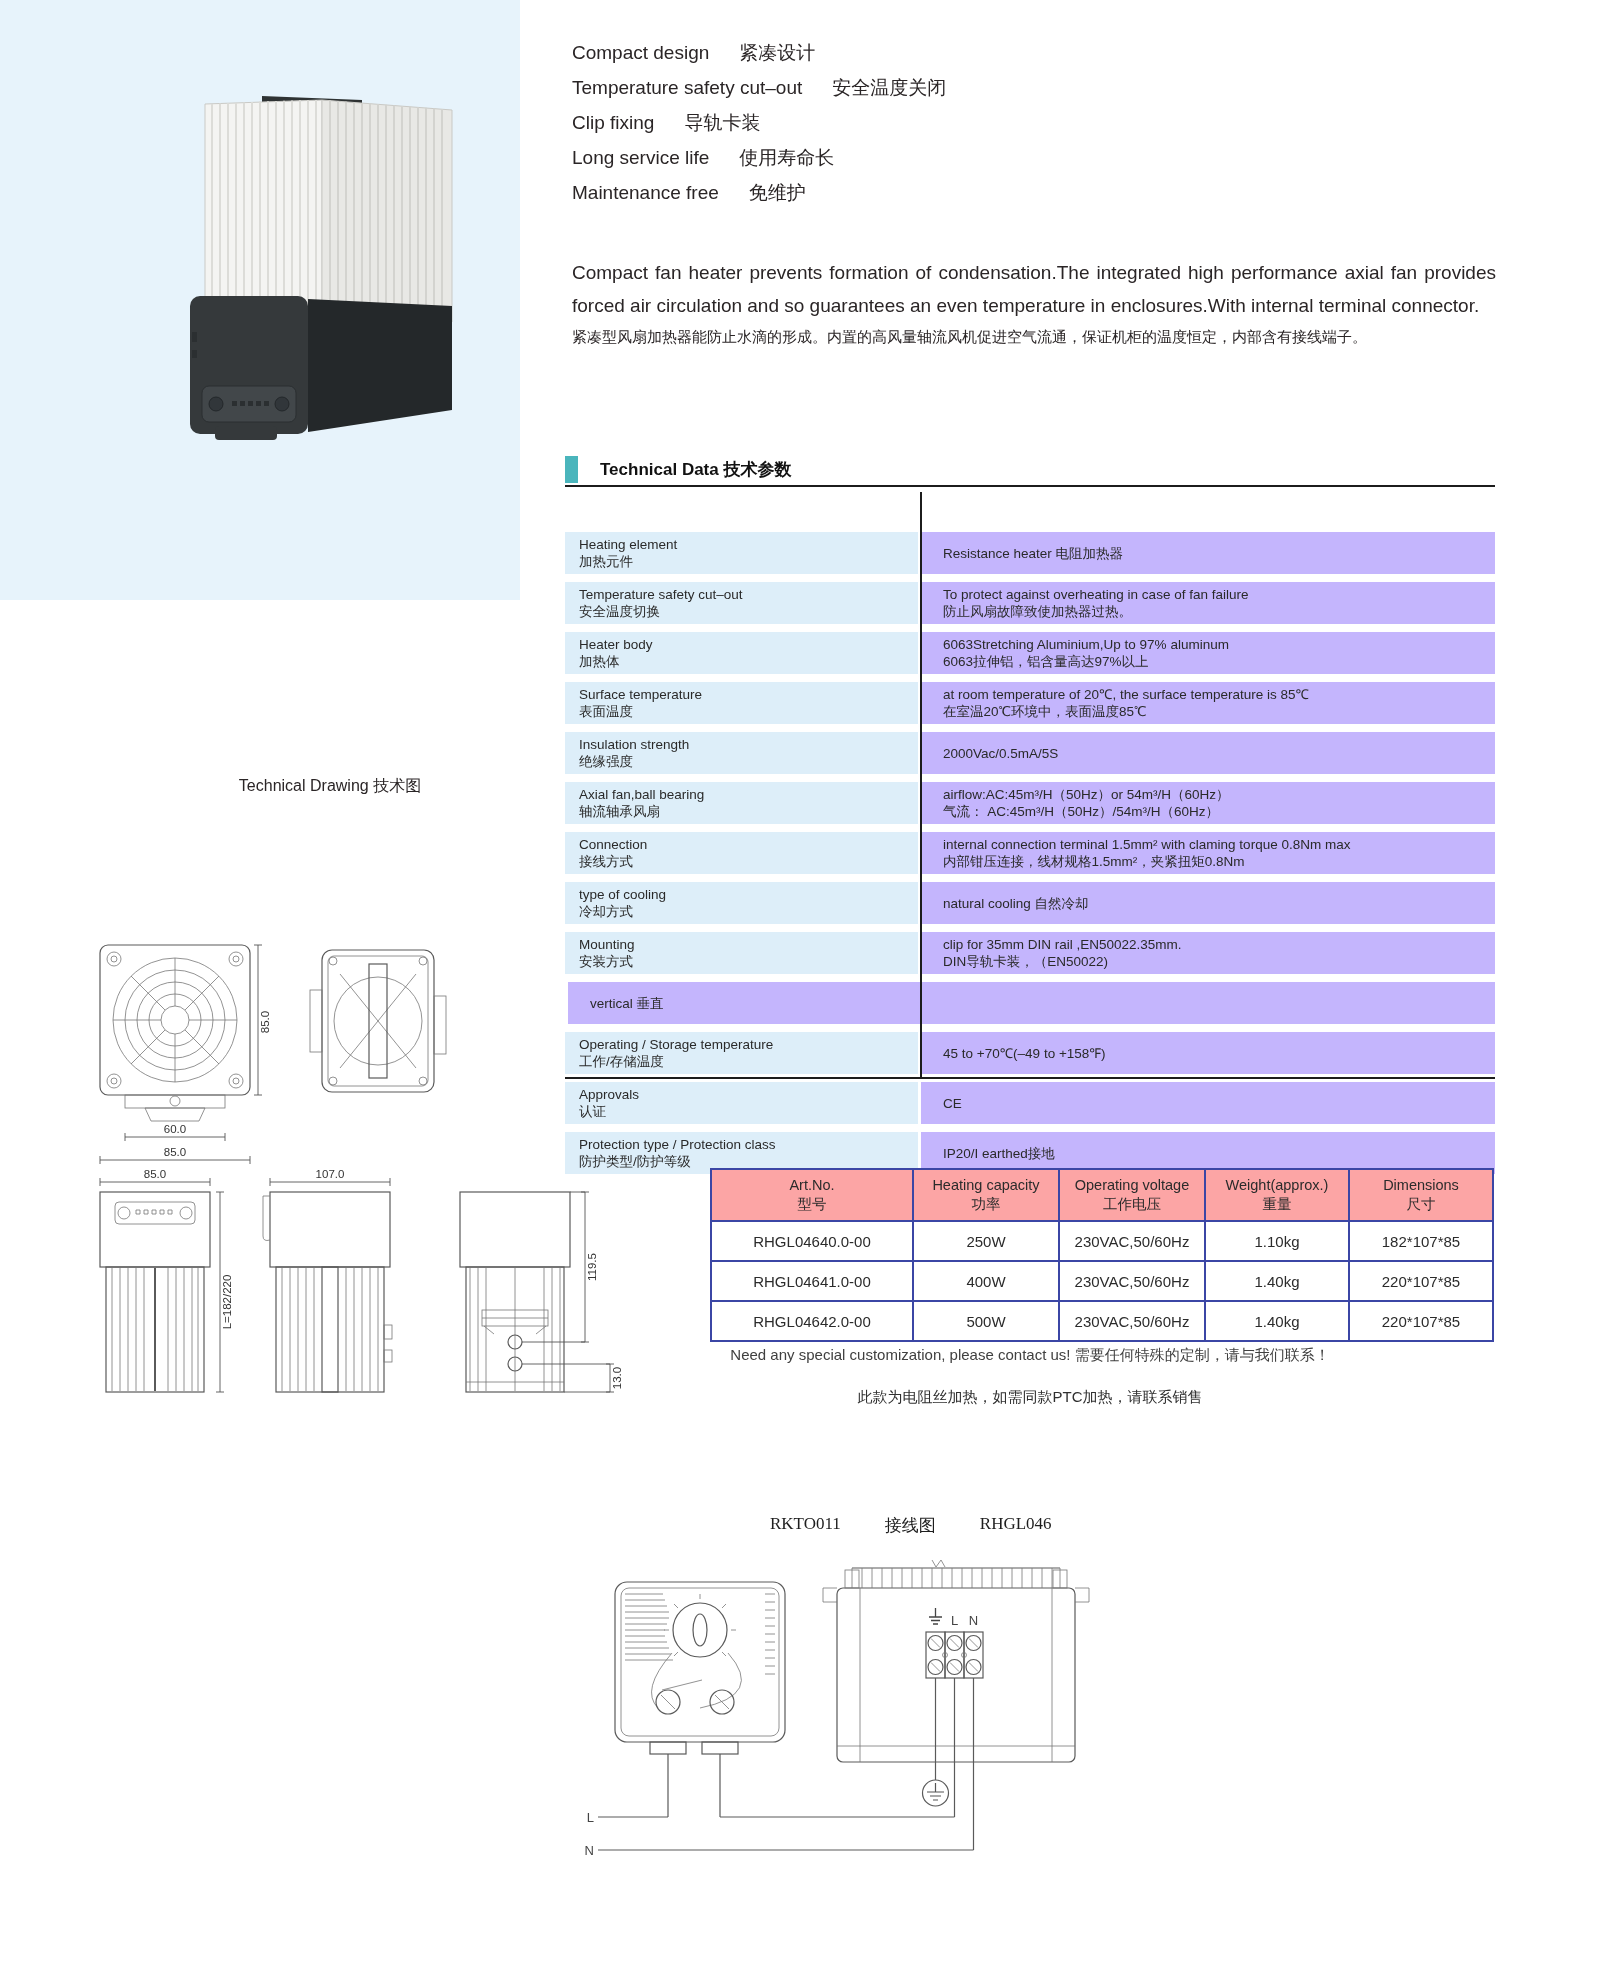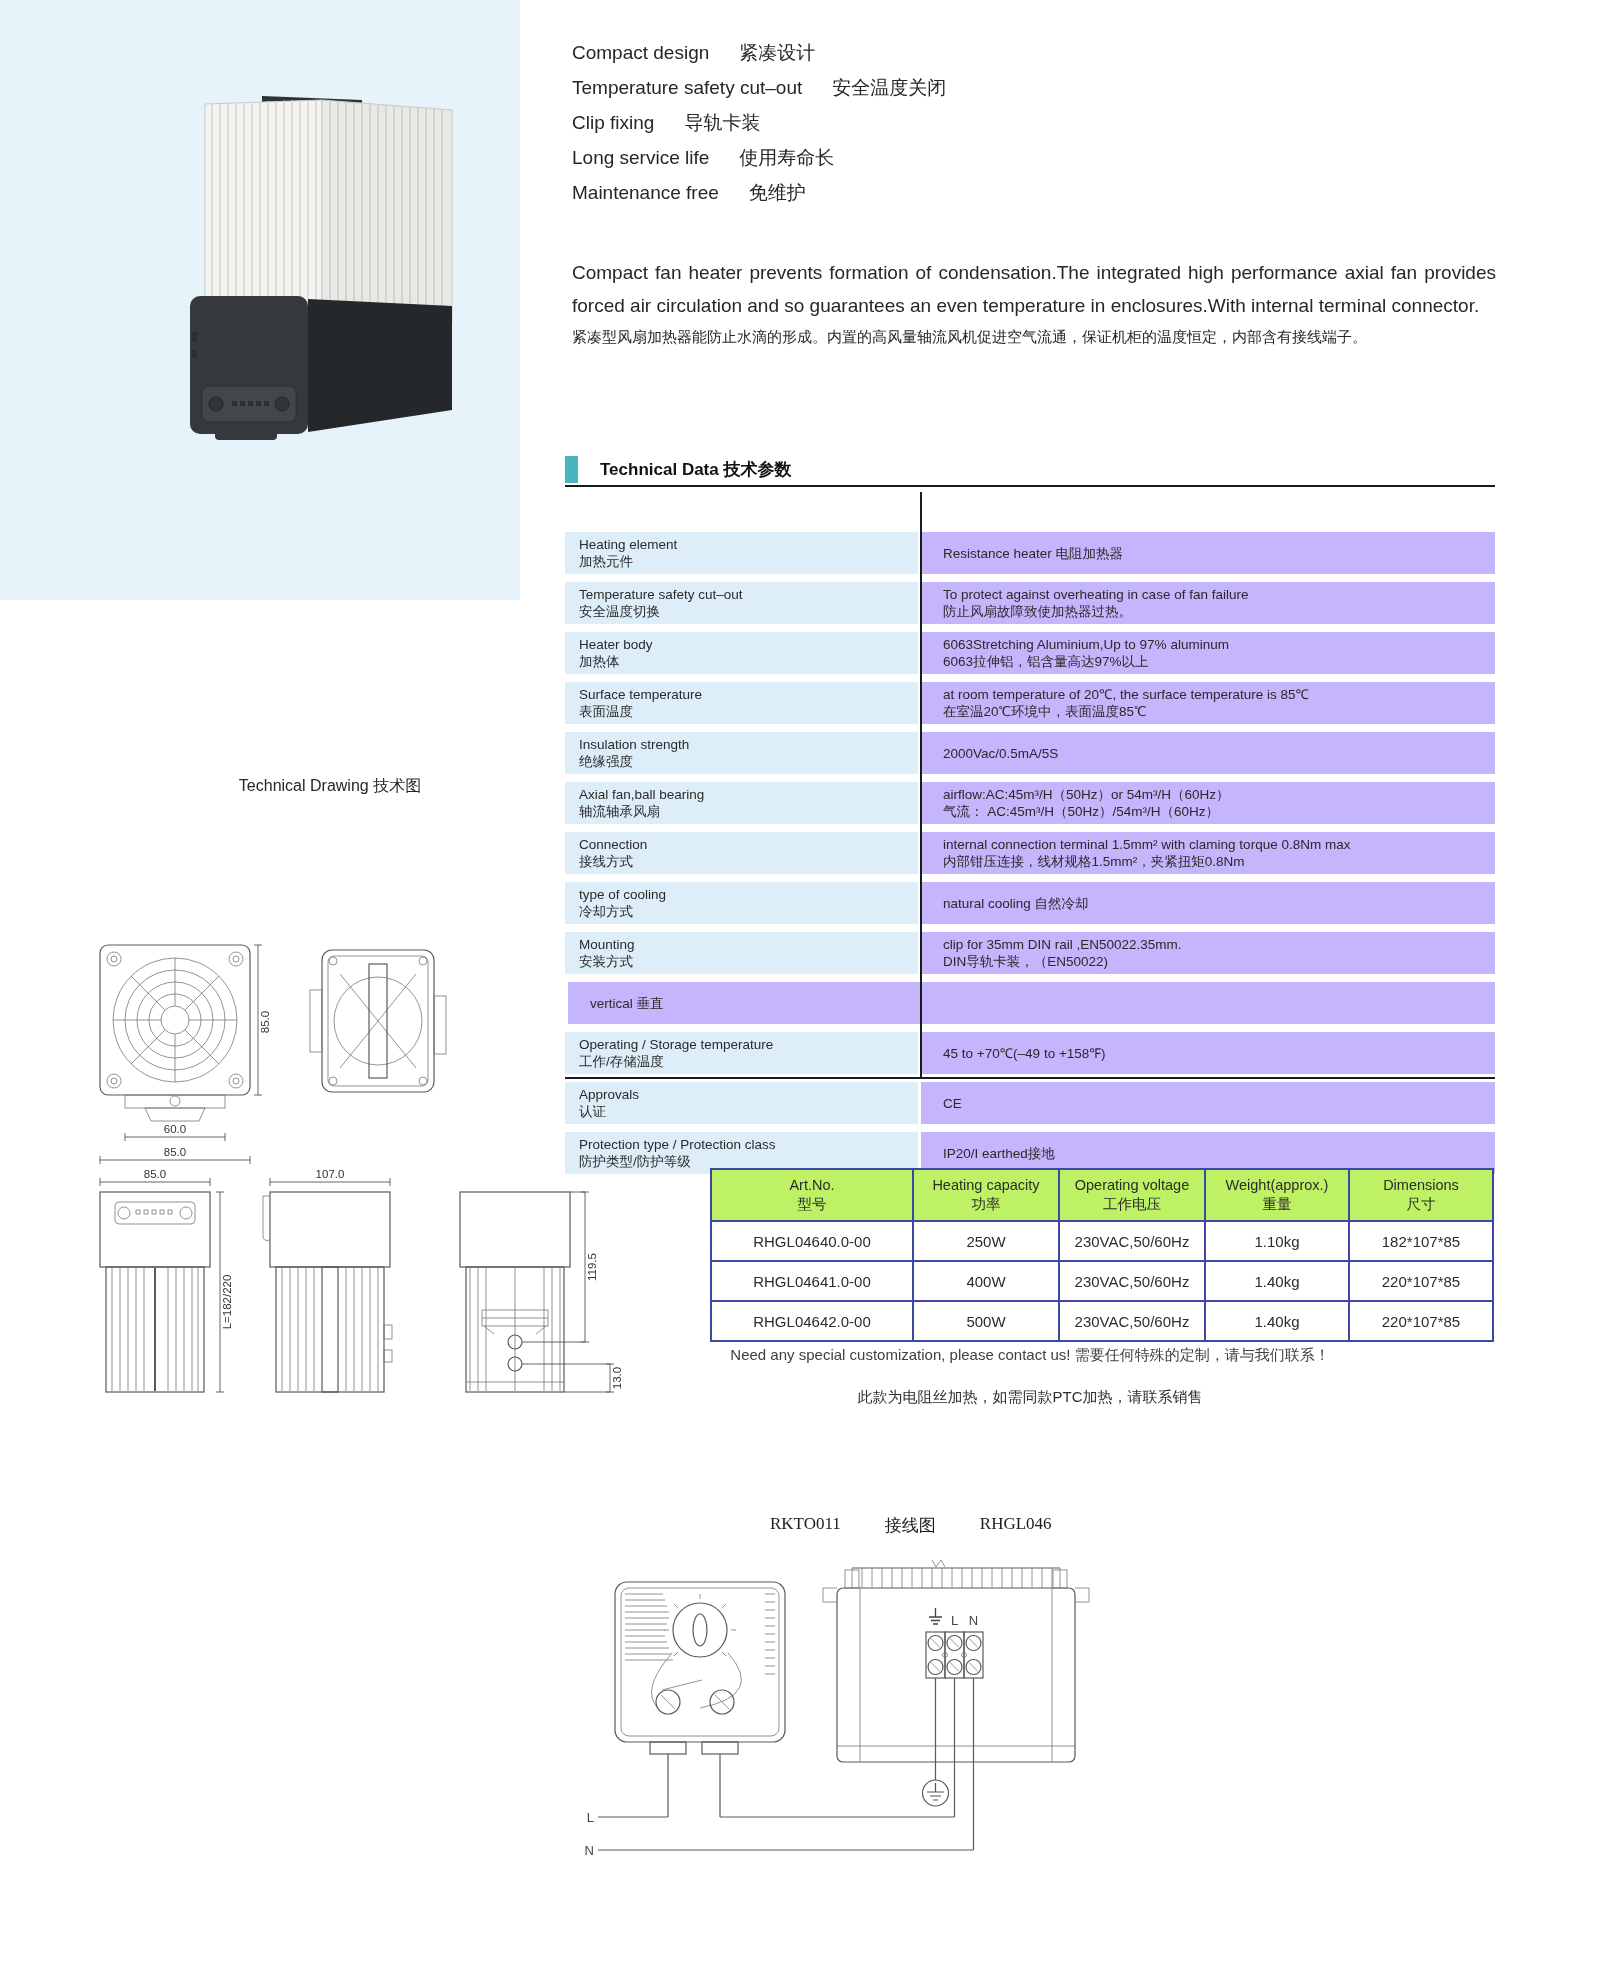--- a/index.html
+++ b/index.html
@@ -45,21 +45,21 @@
   .tech-drawings { position:absolute; left:70px; top:930px; width:560px; height:500px; }
   .tech-drawings text { font-size:11.5px; fill:#333; font-family:"Liberation Sans", sans-serif; }
 
   
   .product-table { position:absolute; left:710px; top:1168px; width:784px;
                    border:2px solid #3b46a5; display:grid;
                    grid-template-columns:200px 146px 146px 144px 144px; background:#fff; }
   .pt-cell { border-left:2px solid #3b46a5; border-top:2px solid #3b46a5; display:flex;
              flex-direction:column; justify-content:center; align-items:center; }
   .pt-cell.first-col { border-left:none; }
-  .pt-cell.header { border-top:none; background:#bef264; height:50px; }
+  .pt-cell.header { border-top:none; background:#fca5a5; height:50px; }
   .pt-cell.header div { font-size:14.5px; line-height:19px; color:#2b2b2b; }
   .pt-cell.body { height:40px; font-size:15px; color:#2b2b2b; }
 
   .note1 { position:absolute; left:565px; top:1346px; width:930px; text-align:center;
            font-size:15px; color:#404040; }
   .note2 { position:absolute; left:565px; top:1388px; width:930px; text-align:center;
            font-size:15px; color:#2f2f2f; }
 
   
   .wiring-label { position:absolute; left:770px; top:1514px; display:flex; gap:44px;

